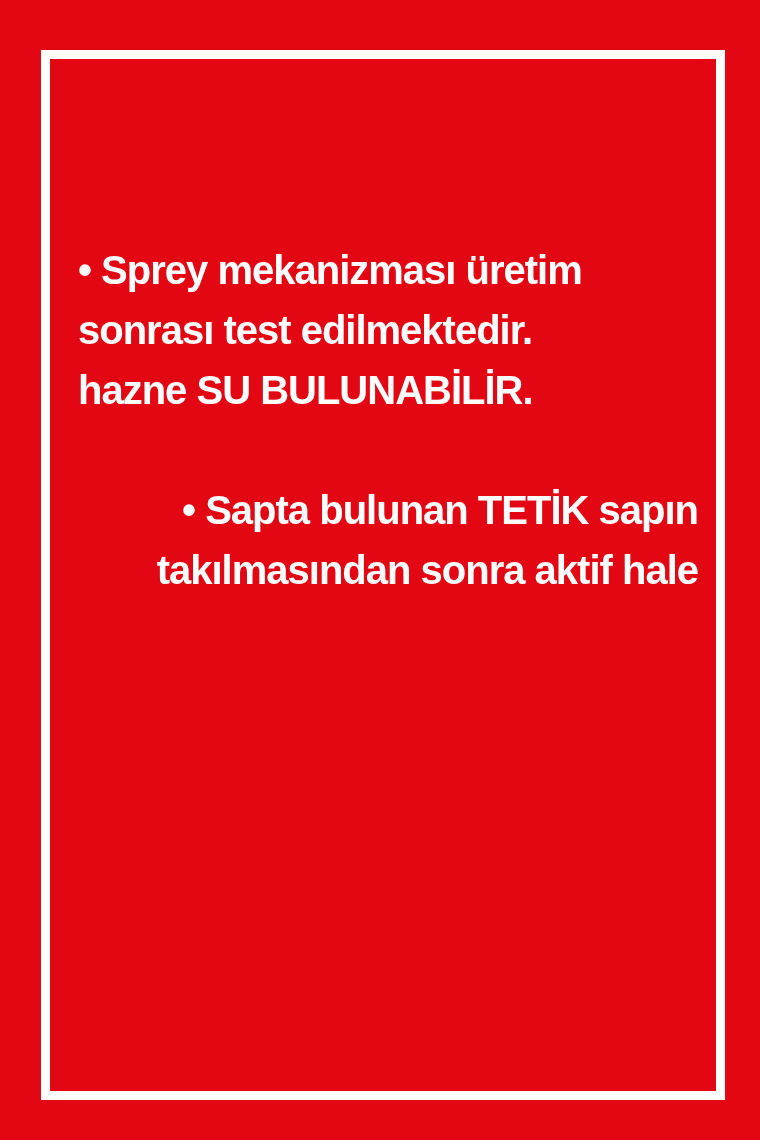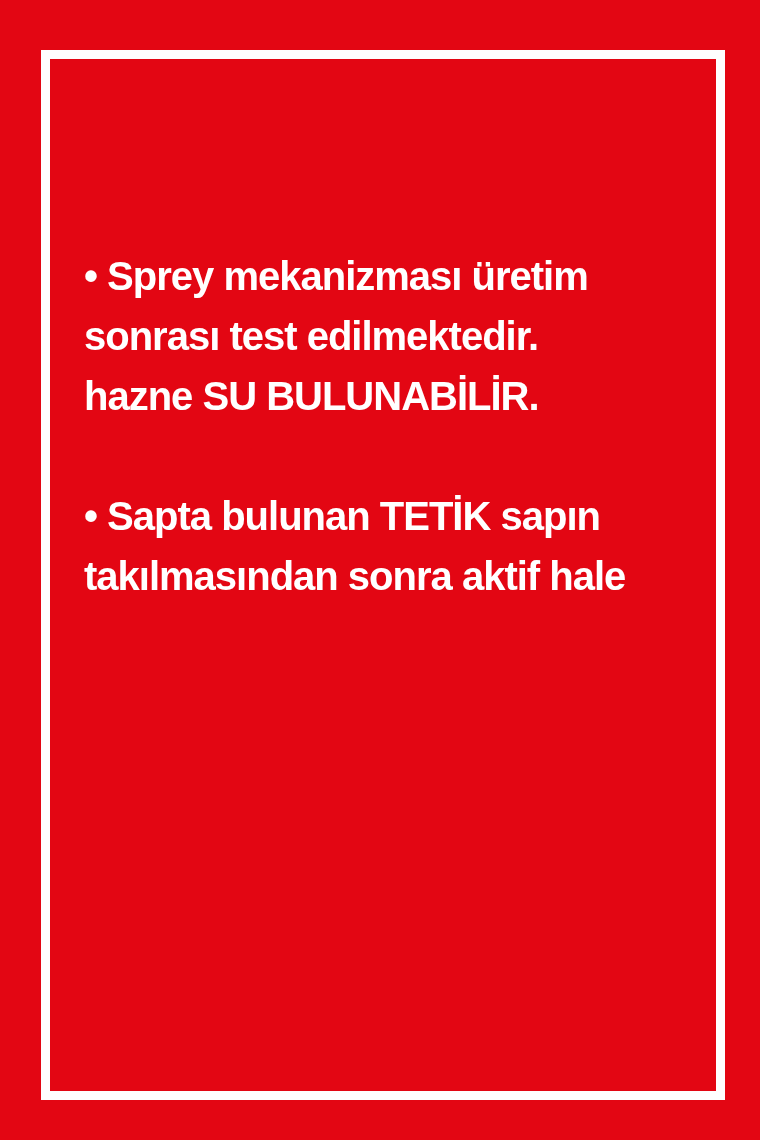--- a/index.html
+++ b/index.html
@@ -29,24 +29,25 @@
     left: 76px;
     top: 238px;
     right: 60px;
     color: #ffffff;
     font-weight: bold;
     font-size: 40px;
     line-height: 60px;
     letter-spacing: -1px;
   }
   .notice-paragraph {
-    margin: 8px;
+    margin: 2px;
   }
   .notice-paragraph + .notice-paragraph {
     margin-top: 60px;
+    text-align: right;
   }
   .notice-line {
     white-space: nowrap;
   }
 </style>
 </head>
 <body>
 
 <div class="border-frame"></div>
 

